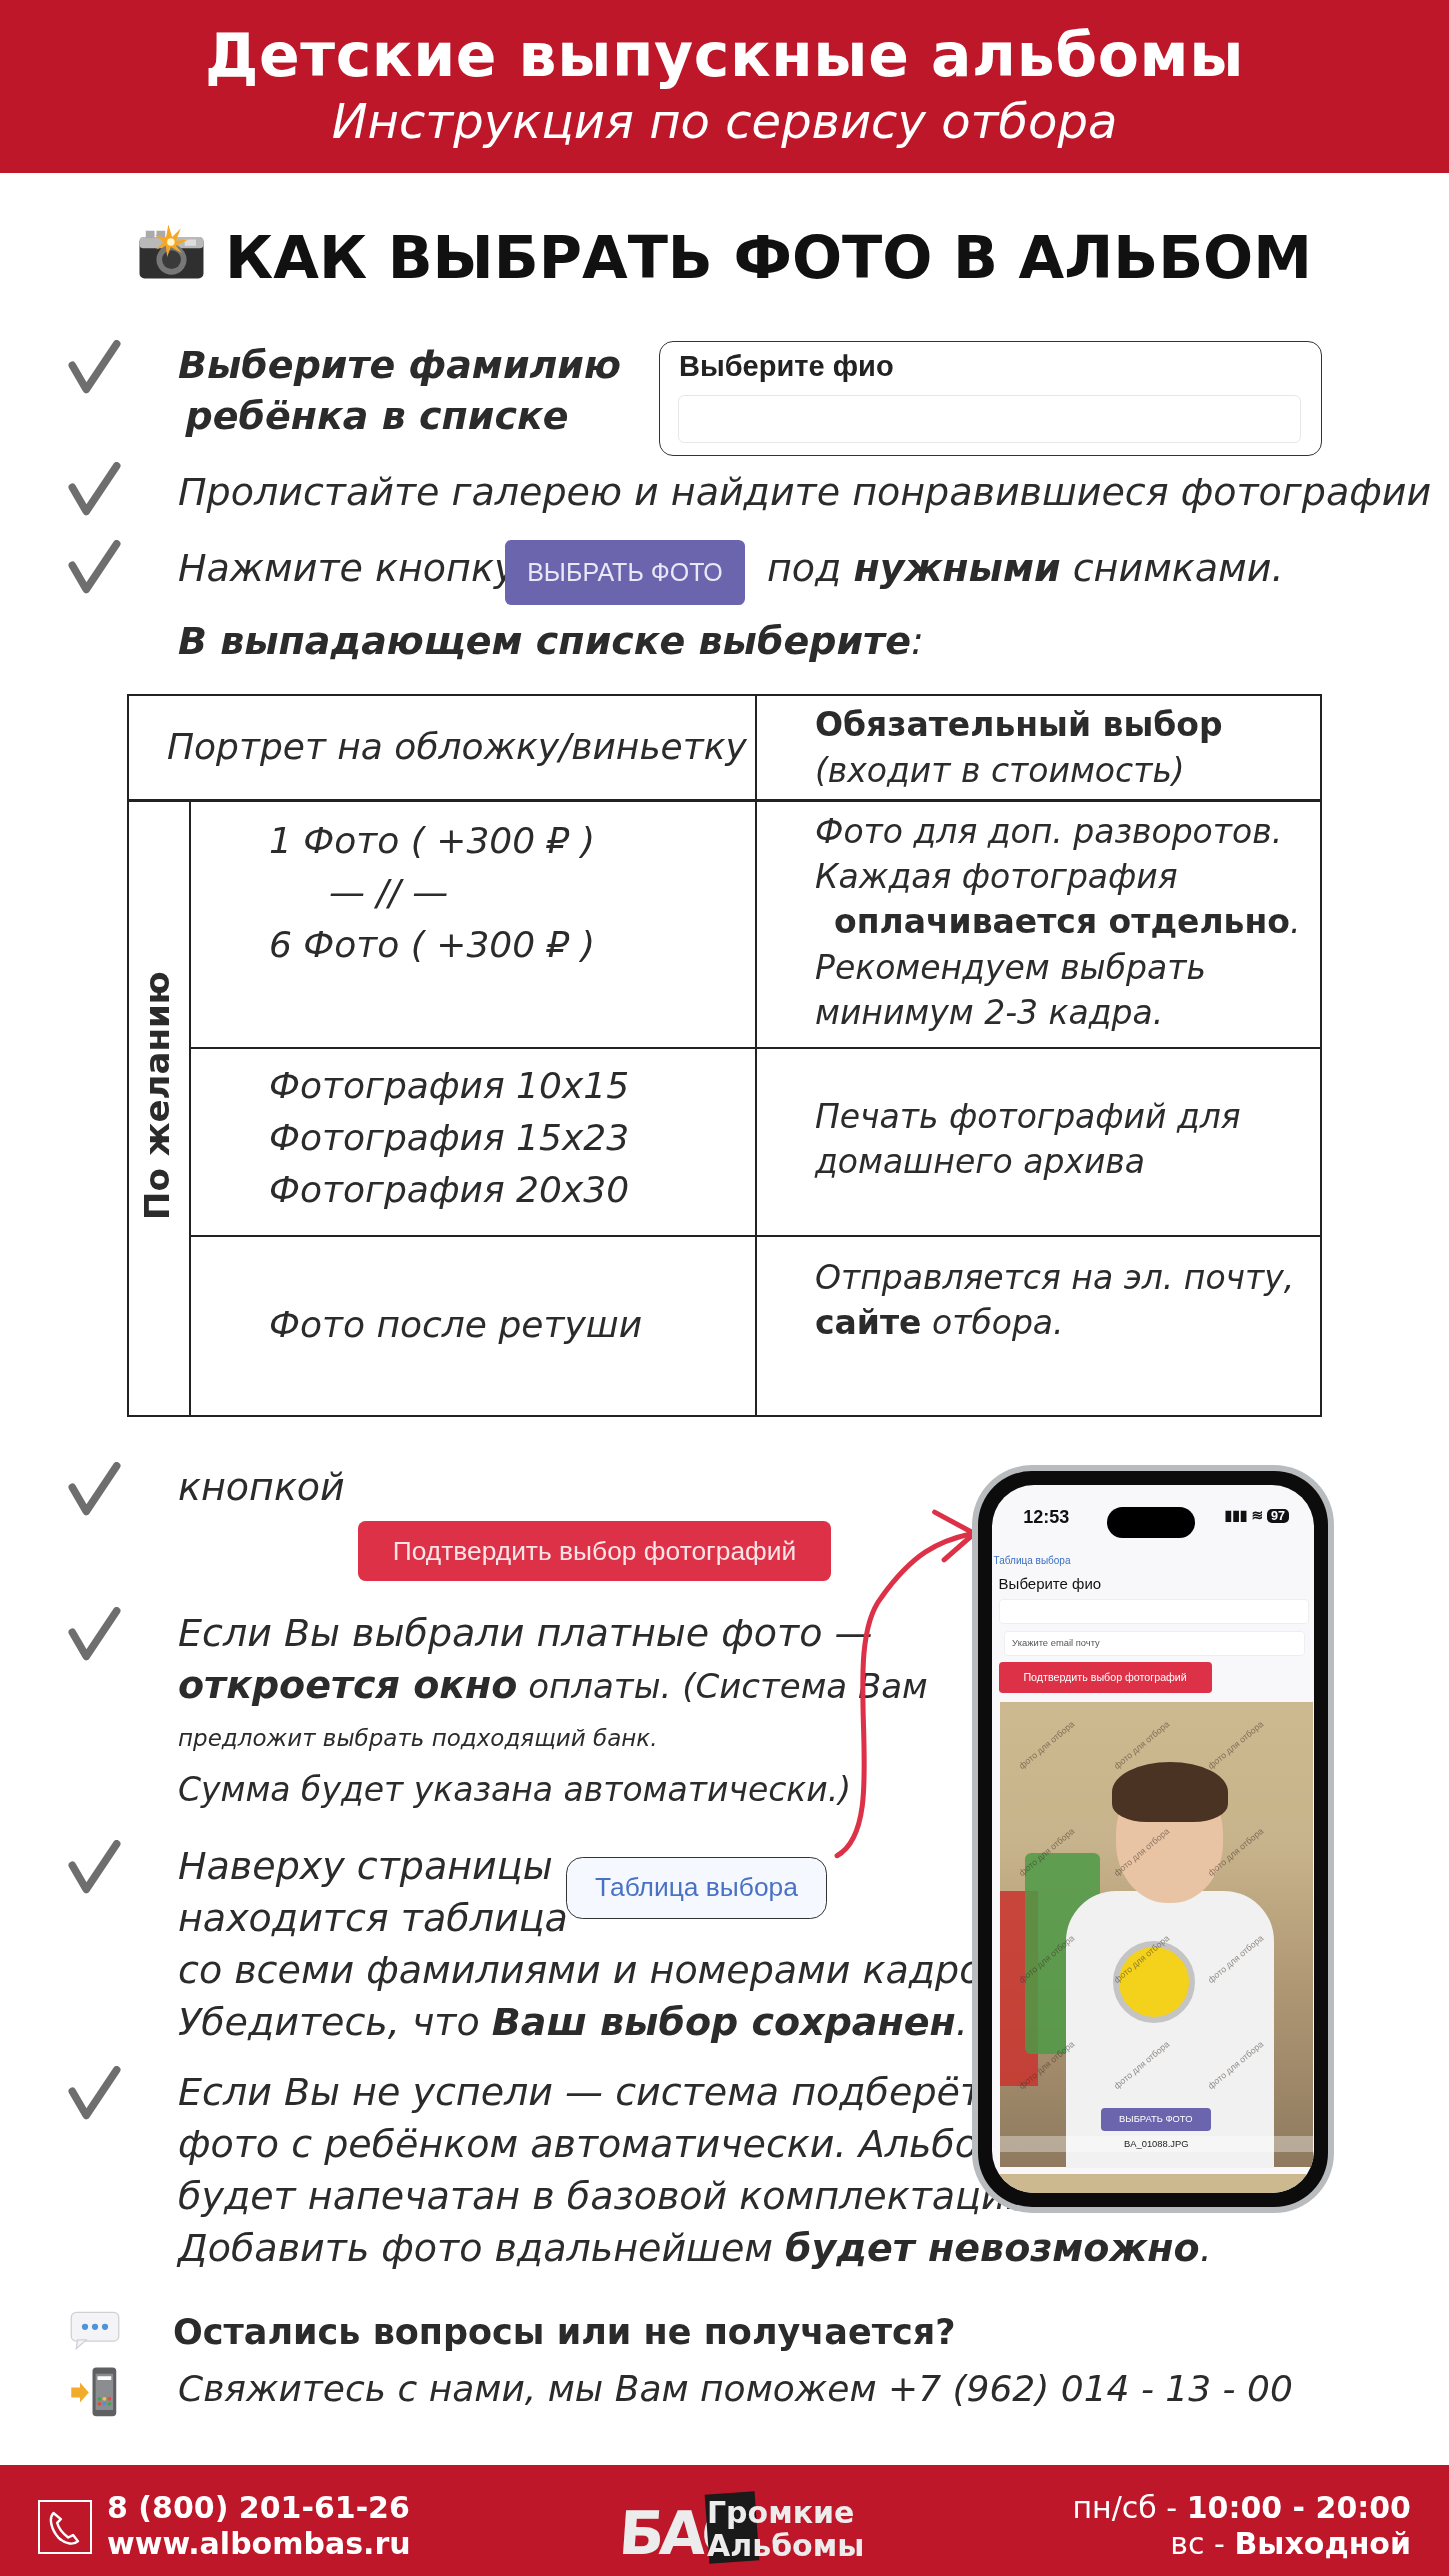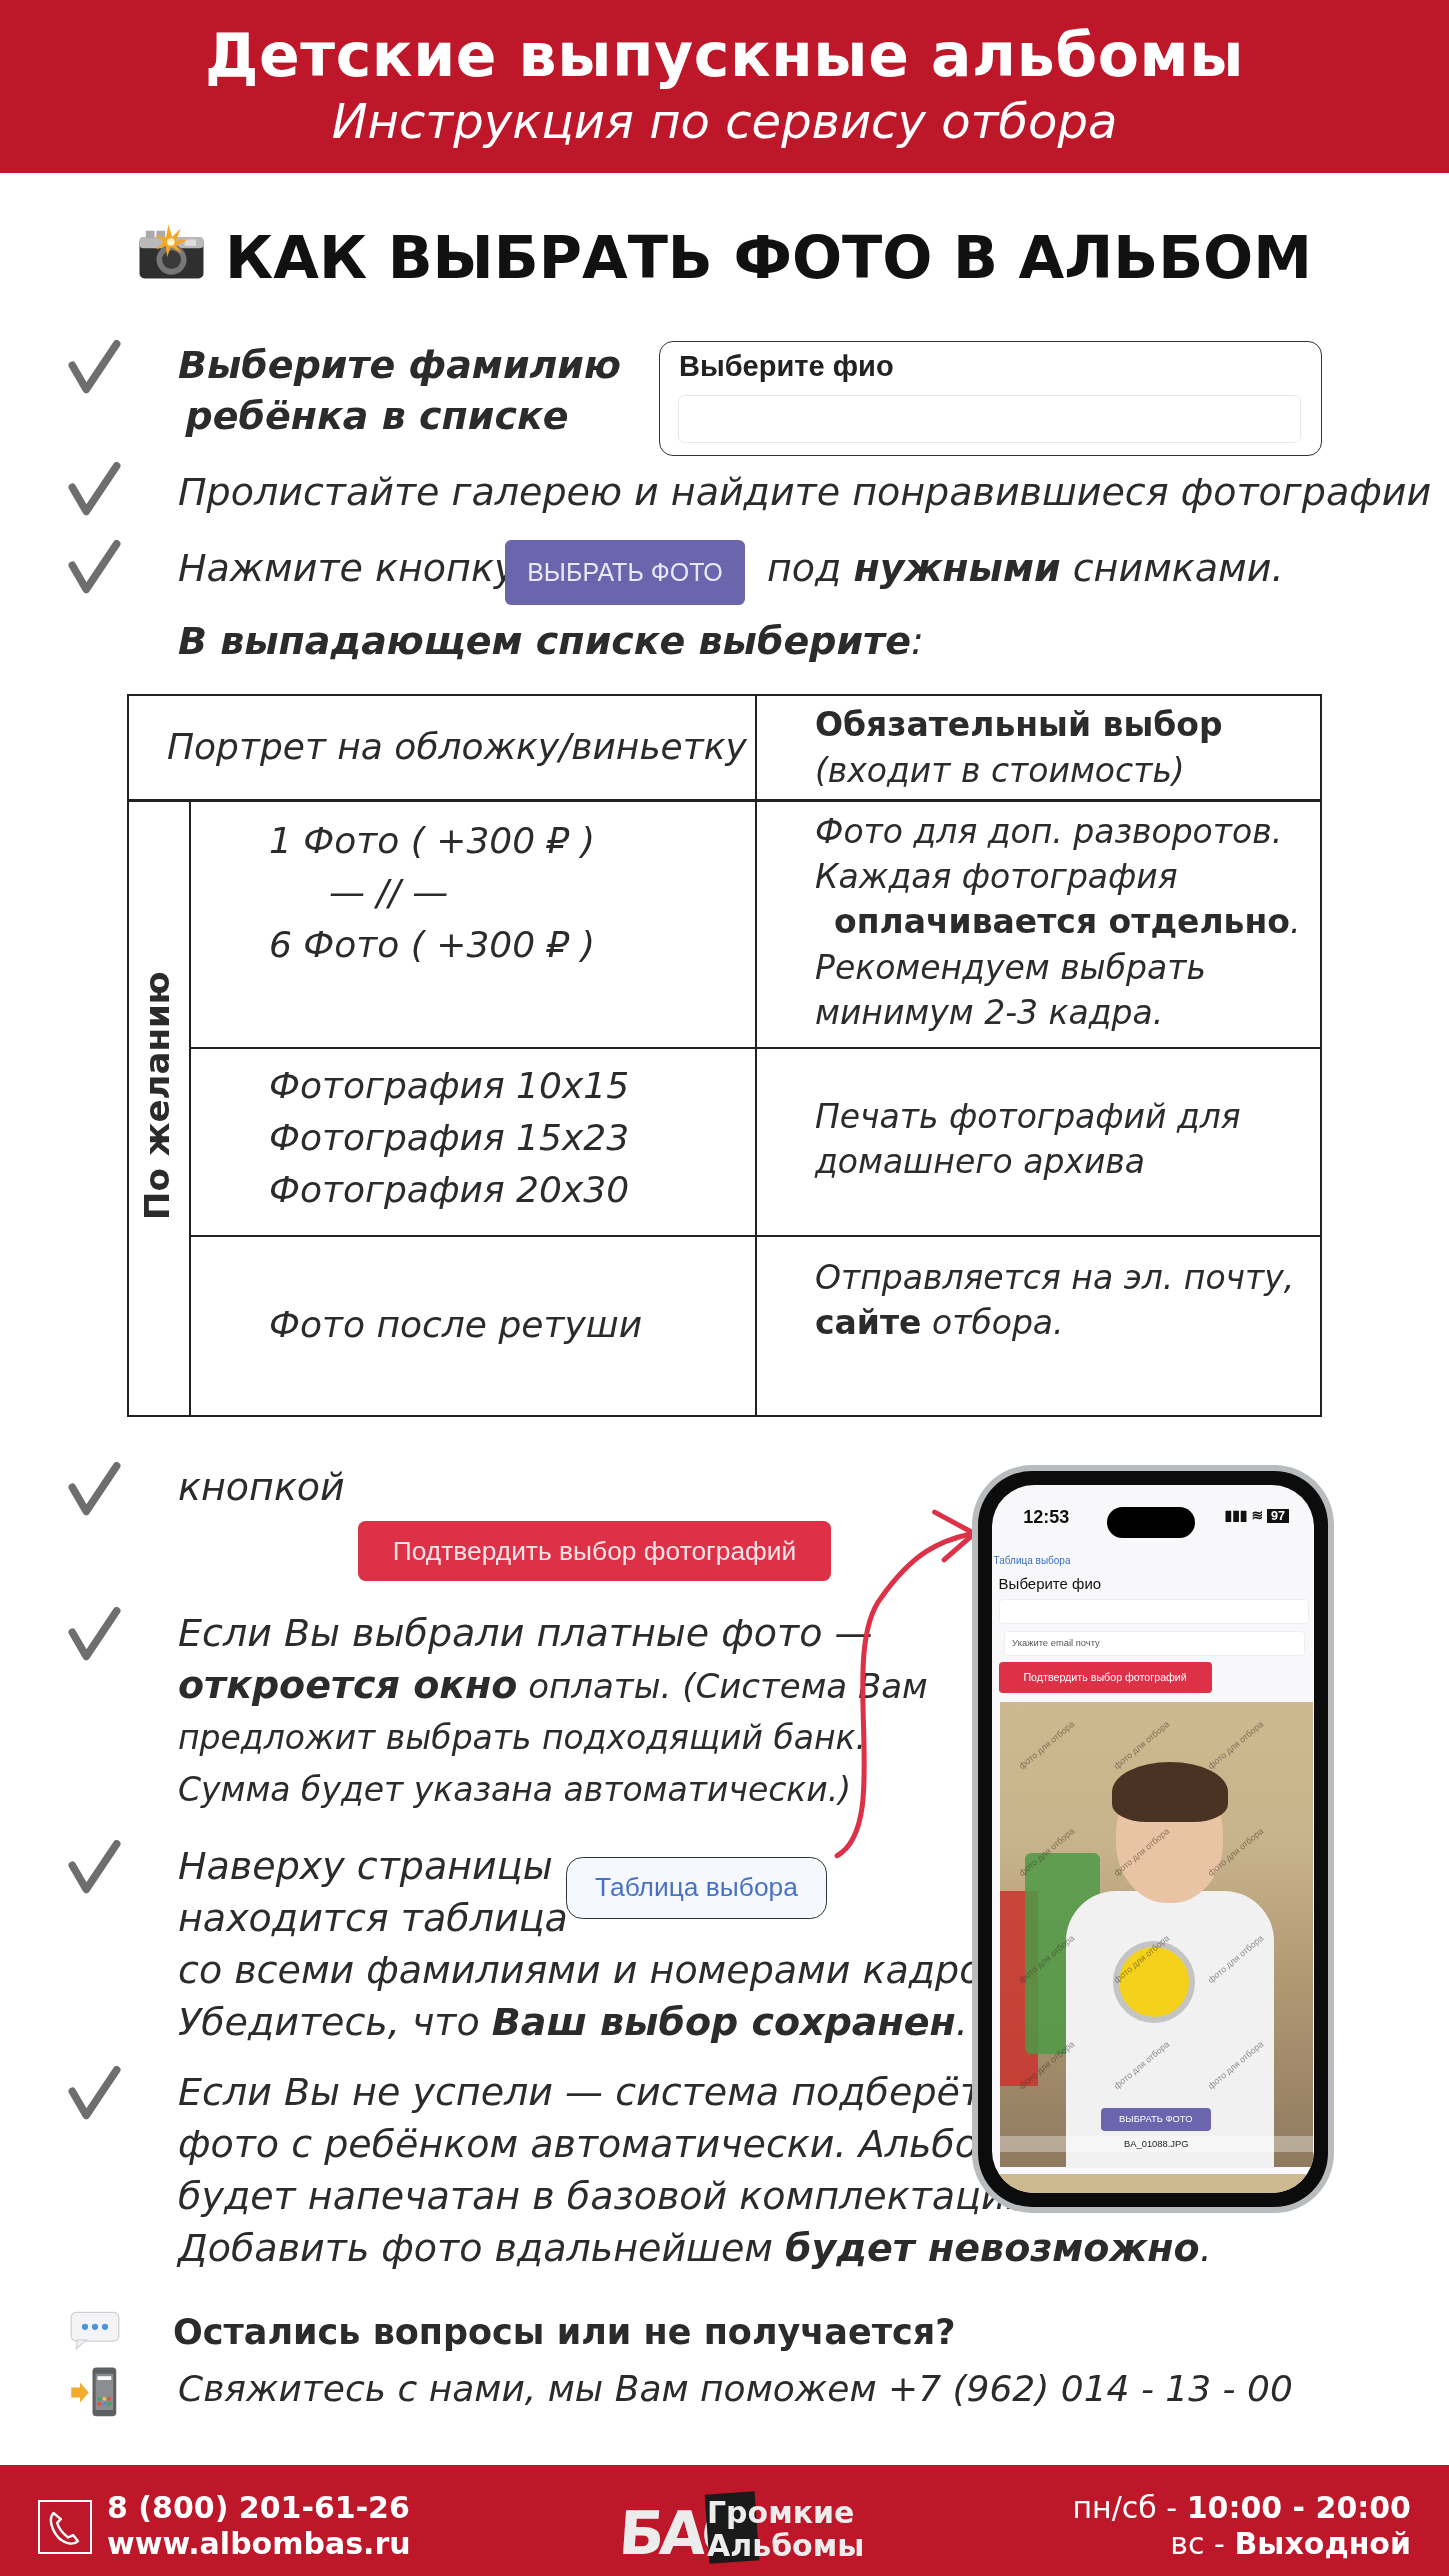--- a/index.html
+++ b/index.html
@@ -40,21 +40,21 @@
   .btn-red { position: absolute; left: 358px; top: 1521px; width: 473px; height: 60px; background: #dc3147; border-radius: 7.5px; color: #fbe4e7; font-size: 26.4px; text-align: center; line-height: 60px; font-family: "Liberation Sans", sans-serif; }
   .btn-table { position: absolute; left: 566px; top: 1857px; width: 261px; height: 62px; border: 1.9px solid #333; border-radius: 16.4px; background: #f5f8ff; color: #4a72c4; font-size: 26.4px; text-align: center; line-height: 58px; font-family: "Liberation Sans", sans-serif; }
 
   
   .phone { position: absolute; left: 972px; top: 1465px; width: 362px; height: 748px; border-radius: 60px; background: #b9bcbf; }
   .phone-inner { position: absolute; left: 6.3px; top: 6.3px; right: 6.3px; bottom: 6.3px; border-radius: 54px; background: #0c0c0c; }
   .screen { position: absolute; left: 14px; top: 14px; right: 14px; bottom: 14px; border-radius: 42px; background: #f8f8fa; overflow: hidden; font-family: "Liberation Sans", sans-serif; }
   .island { position: absolute; left: 115px; top: 22px; width: 88px; height: 31px; background: #000; border-radius: 15.7px; }
   .p-time { position: absolute; left: 31px; top: 21.4px; font-size: 18px; font-weight: bold; color: #111; }
   .p-status { position: absolute; right: 25px; top: 21.4px; font-size: 14px; font-weight: bold; color: #111; }
-  .p-batt { display: inline-block; background: #111; color: #fff; border-radius: 0; padding: 0 3.8px; font-size: 12.6px; }
+  .p-batt { display: inline-block; background: #111; color: #fff; border-radius: 5px; padding: 0 3.8px; font-size: 12.6px; }
   .p-link { position: absolute; left: 1.3px; top: 70px; font-size: 10px; color: #3a6fc4; }
   .p-h { position: absolute; left: 6.3px; top: 90px; font-size: 15px; color: #111; }
   .p-input { position: absolute; left: 6.3px; top: 114px; width: 310px; height: 25px; background: #fff; border: 1.3px solid #eee; border-radius: 3.8px; }
   .p-email { position: absolute; left: 11.3px; top: 146px; width: 301px; height: 25px; background: #fff; border: 1.3px solid #eee; border-radius: 3.8px; font-size: 9.4px; color: #555; line-height: 22.6px; padding-left: 7.5px; }
   .p-confirm { position: absolute; left: 6.3px; top: 177px; width: 213px; height: 31px; background: #dc3147; border-radius: 3.8px; color: #fff; font-size: 10.7px; line-height: 31px; text-align: center; }
   .p-photo { position: absolute; left: 7.5px; top: 217px; width: 313px; height: 465px;
     background: linear-gradient(180deg, #cdb98f 0%, #c8b48c 30%, #b09874 60%, #8f7a5f 100%); }
   .p-photo .chair { position: absolute; left: 25px; top: 151px; width: 75px; height: 201px; background: #4d9a46; border-radius: 6.3px; opacity: .85; }
   .p-photo .cone { position: absolute; left: 0; top: 189px; width: 38px; height: 195px; background: #c9342f; opacity: .85; }
   .p-photo .head { position: absolute; left: 116px; top: 75px; width: 107px; height: 126px; background: #e9c4a4; border-radius: 45% 45% 48% 48%; }
@@ -194,21 +194,21 @@
 <div class="btn-red">Подтвердить выбор фотографий</div>
 
 <div class="check" style="left:66px; top:1607px;">
   <svg viewBox="0 0 90 90">
       <path d="M10 40 L32 78 L80 6" fill="none" stroke="#6e6e6e" stroke-width="12" stroke-linecap="round" stroke-linejoin="round"></path>
     </svg>
 </div>
 <div class="txt" style="left:178px; top:1607px; line-height:52px;">
   <div>Если Вы выбрали платные фото —</div>
   <div style="font-size:34px;"><b style="font-size:38px;">откроется окно</b> <span>оплаты. (Система Вам</span></div>
-  <div style="font-size:33px;">предложит выбрать подходящий банк.</div>
+  <div style="font-size:23px;">предложит выбрать подходящий банк.</div>
   <div style="font-size:33px;">Сумма будет указана автоматически.)</div>
 </div>
 
 <div class="check" style="left:66px; top:1840px;">
   <svg viewBox="0 0 90 90">
       <path d="M10 40 L32 78 L80 6" fill="none" stroke="#6e6e6e" stroke-width="12" stroke-linecap="round" stroke-linejoin="round"></path>
     </svg>
 </div>
 <div class="txt" style="left:178px; top:1840px; line-height:52px;">
   <div>Наверху страницы</div>

